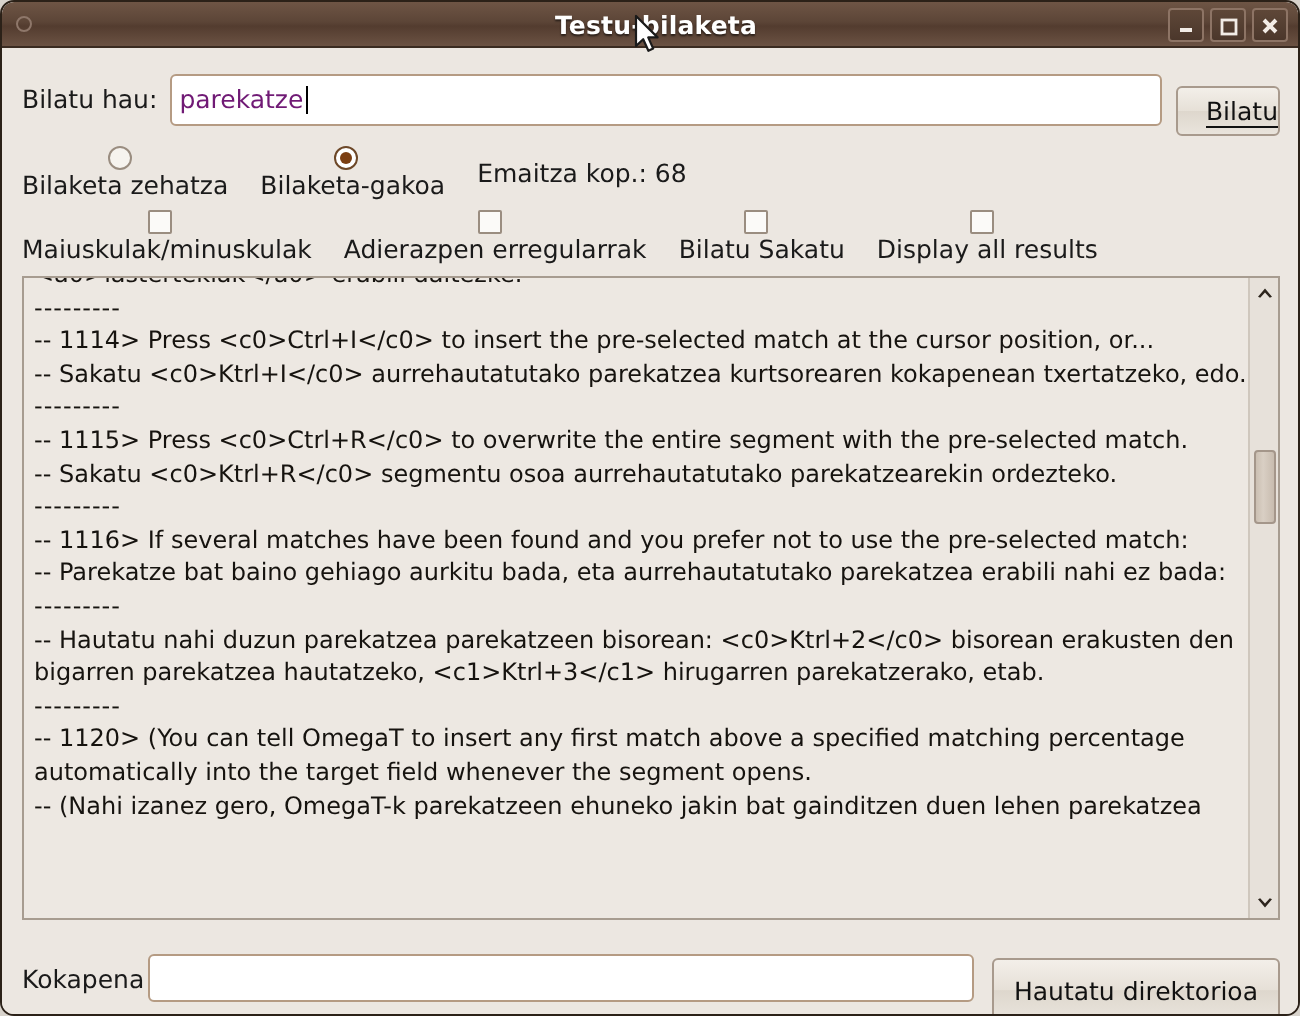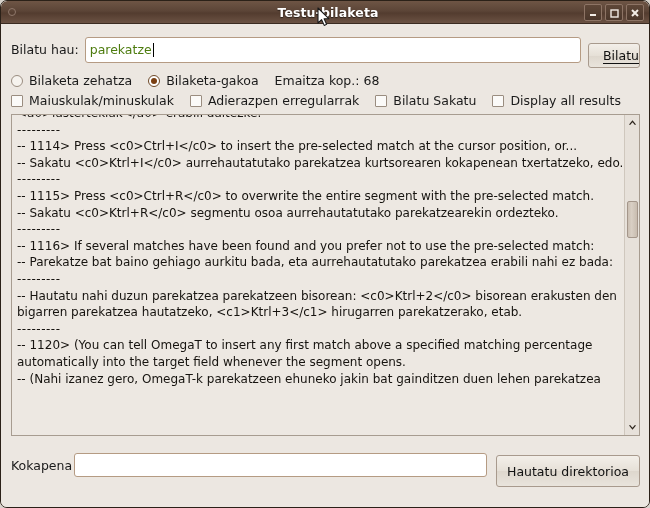--- a/index.html
+++ b/index.html
@@ -109,21 +109,21 @@
     flex: 1;
     height: 23px;
     background: #ffffff;
     border: 1px solid #b59b83;
     border-radius: 3px;
     box-sizing: border-box;
     display: flex;
     align-items: center;
     padding: 12px 4px;
     font-size: 12.5px;
-    color: #4d7c0f;
+    color: #701a75;
     position: relative;
   }
   .caret {
     display: inline-block;
     width: 1px;
     height: 14px;
     background: #000;
     margin-left: 1px;
     vertical-align: middle;
   }
@@ -153,20 +153,21 @@
     align-items: center;
     padding: 5px 0 0 10px;
     font-size: 12.5px;
     color: #1a1a1a;
   }
   .opt {
     display: flex;
     align-items: center;
     margin-right: 16px;
     white-space: nowrap;
+    flex-direction: column;
   }
   .opt:last-child { margin-right: 0; }
   .radio {
     width: 12px; height: 12px;
     border-radius: 50%;
     border: 1px solid #9a8d80;
     background: #f6f3ee;
     margin-right: 6px;
     box-sizing: border-box;
     flex: none;

